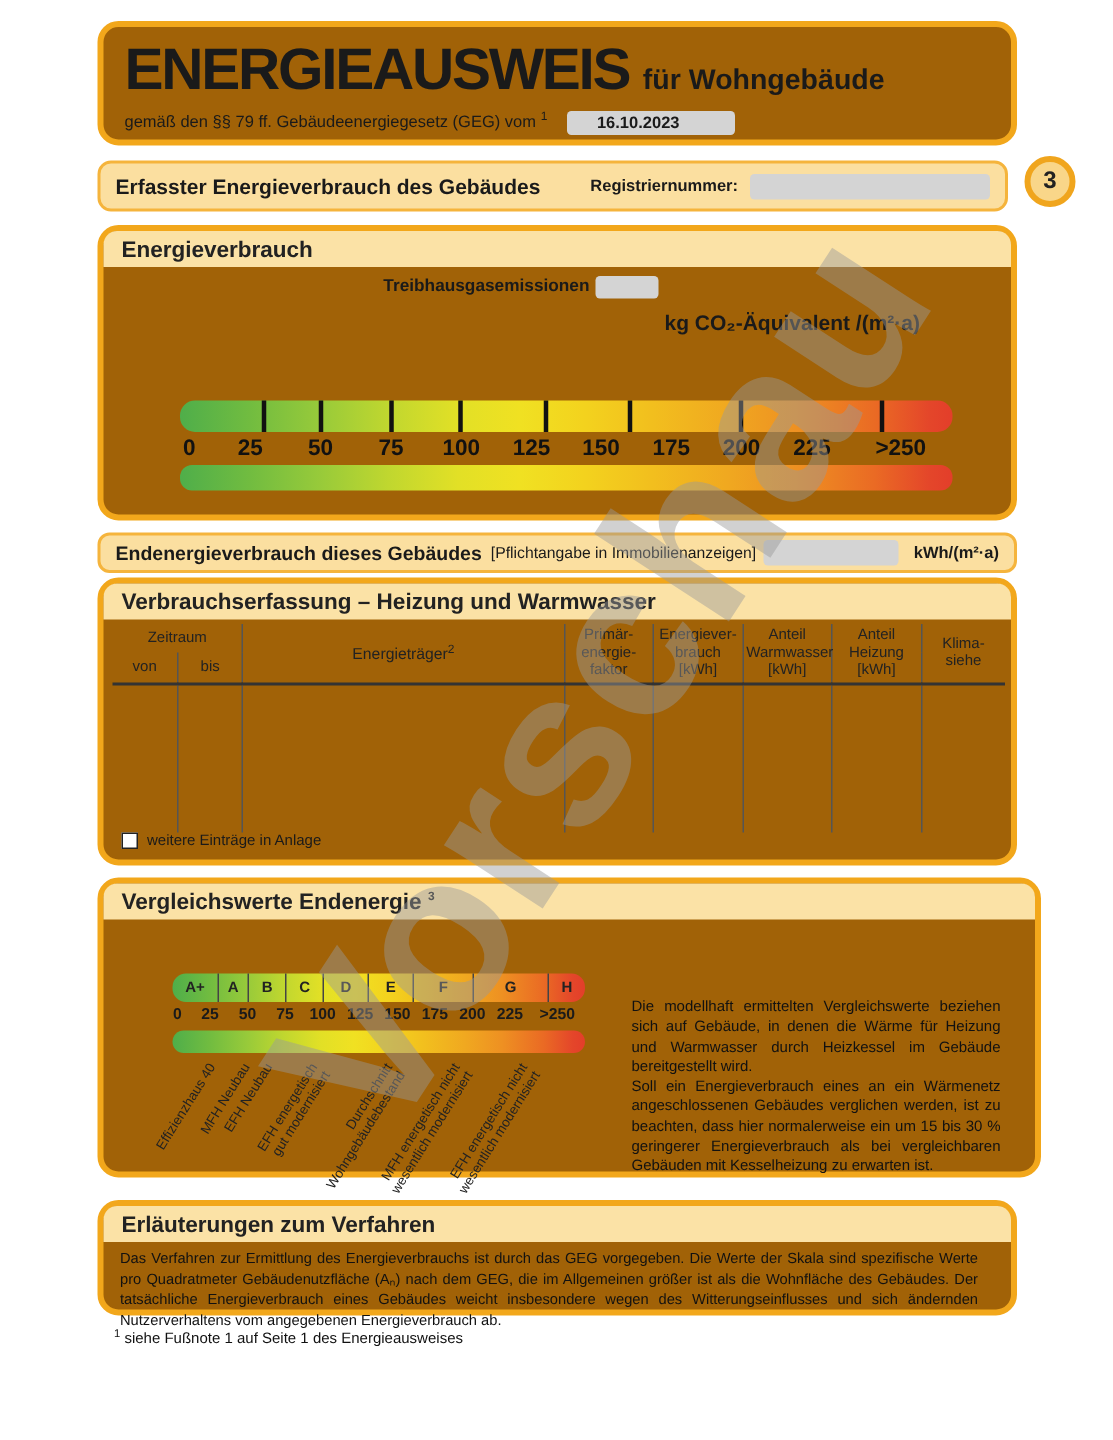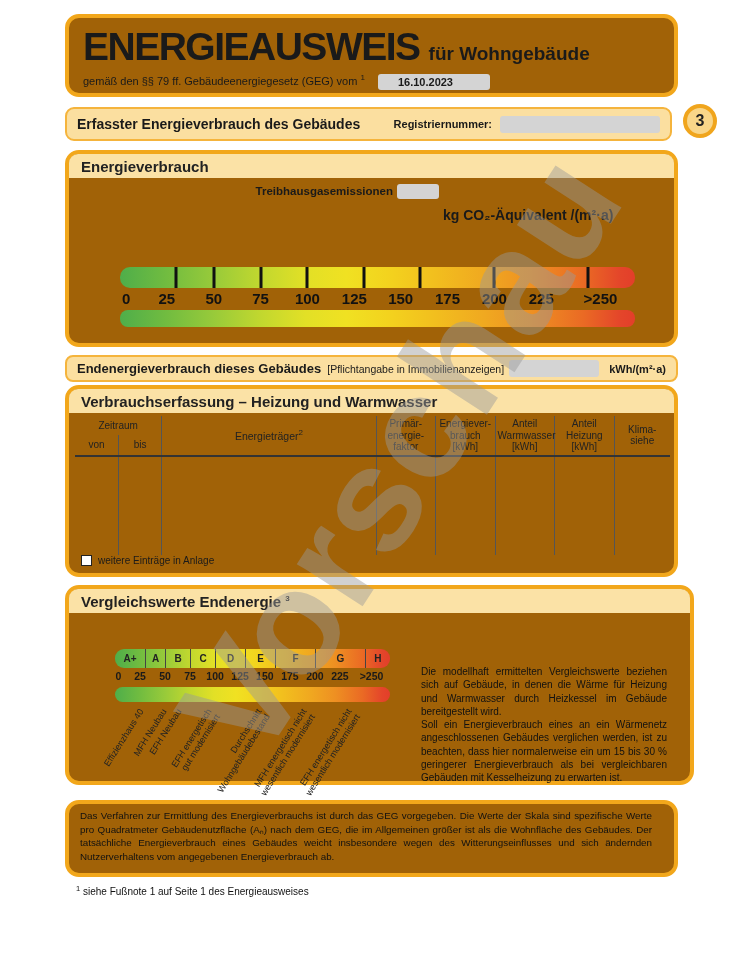--- a/index.html
+++ b/index.html
@@ -262,20 +262,21 @@
       </div>
 
       <div class="cmp-text">
         <p>Die modellhaft ermittelten Vergleichswerte beziehen sich auf Gebäude, in denen die Wärme für Heizung und Warmwasser durch Heizkessel im Gebäude bereitgestellt wird.</p>
         <p>Soll ein Energieverbrauch eines an ein Wärmenetz ange­schlossenen Gebäudes verglichen werden, ist zu beachten, dass hier normalerweise ein um 15 bis 30 % geringerer Energieverbrauch als bei vergleichbaren Gebäuden mit Kesselheizung zu erwarten ist.</p>
       </div>
     </div>
   </div>
 
   <div class="box" style="left:65px; top:800px; width:613px; height:77px;">
+    <div class="band">Erläuterungen zum Verfahren</div>
     <div class="expl-text">Das Verfahren zur Ermittlung des Energieverbrauchs ist durch das GEG vorgegeben. Die Werte der Skala sind spezifische Werte pro Quadratmeter Gebäudenutzfläche (Aₙ) nach dem GEG, die im Allgemeinen größer ist als die Wohnfläche des Gebäudes. Der tatsächliche Energieverbrauch eines Gebäudes weicht insbesondere wegen des Witterungseinflusses und sich ändernden Nutzerverhaltens vom angegebenen Energieverbrauch ab.</div>
   </div>
 
   <div class="foots">
     <div><sup>1</sup>
       <span>siehe Fußnote 1 auf Seite 1 des Energieausweises</span></div>
   </div>
 
 </div>
 

